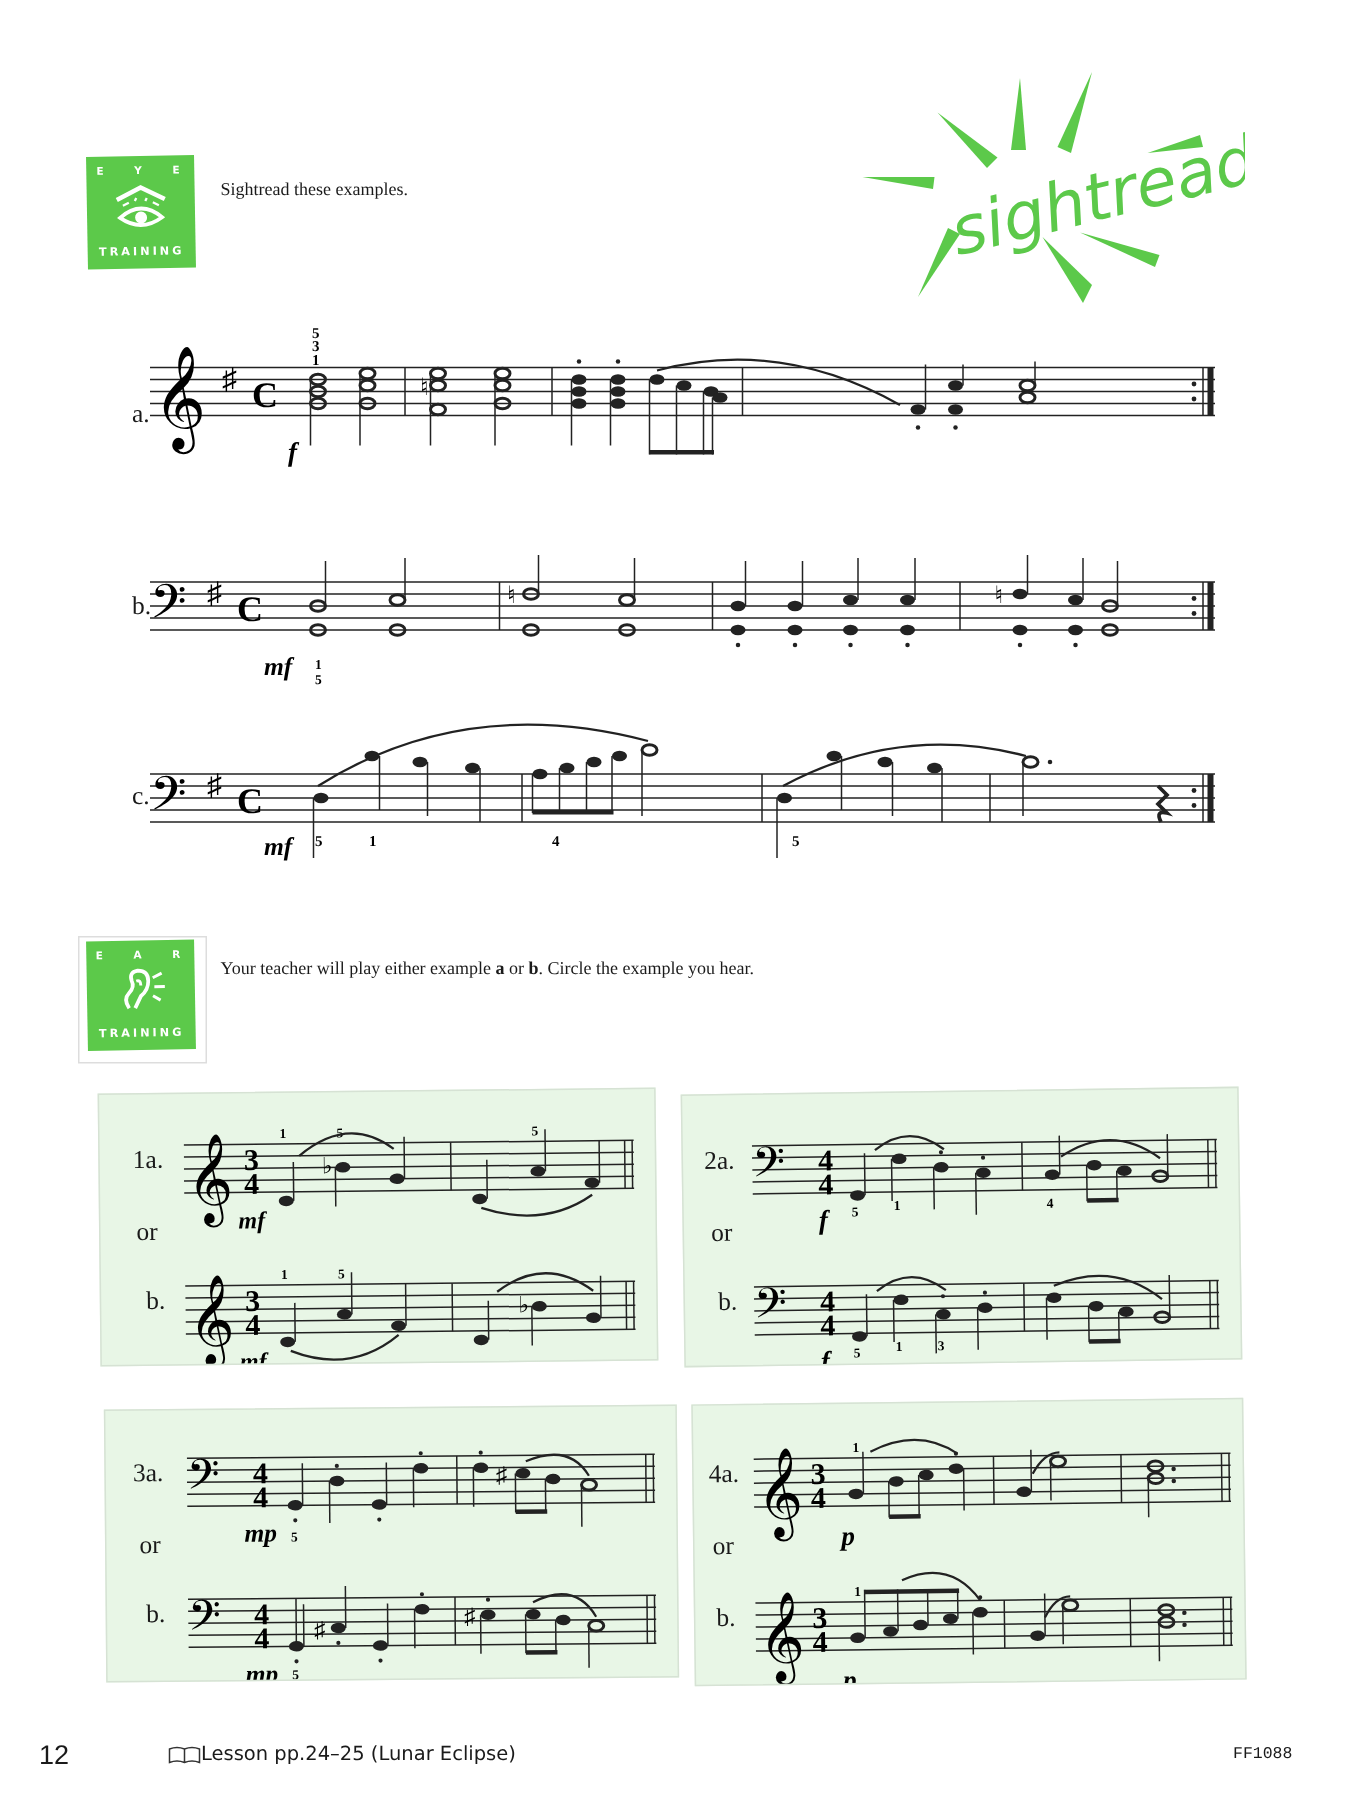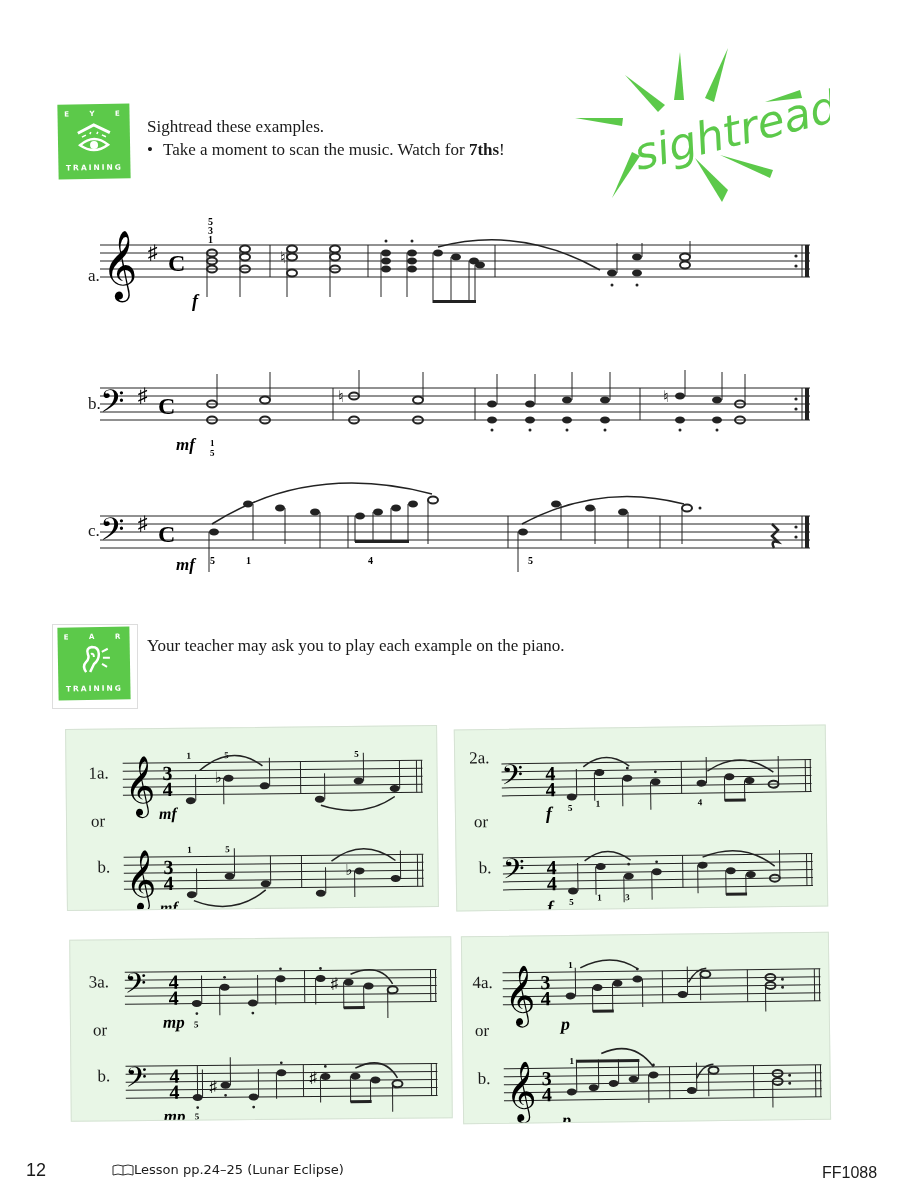--- a/index.html
+++ b/index.html
@@ -5,21 +5,21 @@
   html, body { margin:0; padding:0; }
   body { width:900px; height:1200px; background:#ffffff; position:relative; overflow:hidden;
          font-family:"Liberation Serif", serif; color:#1a1a1a; }
   .abs { position:absolute; }
   .badge { position:absolute; background:#5cc94a; color:#fff; font-family:"DejaVu Sans", sans-serif;
            font-weight:bold; text-align:center; }
   .badge .top { font-size:7px; letter-spacing:9px; padding-left:6px; margin-top:6px; }
   .badge .bot { font-size:7.5px; letter-spacing:2px; position:absolute; bottom:7px; left:0; right:0; }
   .badge svg { display:block; margin:3px auto 0; }
   .badge-frame { position:absolute; border:1px solid #ddd; }
-  .instr { position:absolute; font-size:17px; line-height:23px; }
+  .instr { position:absolute; font-size:12px; line-height:23px; }
   .instr .line { white-space:nowrap; }
   .bullet { display:inline-block; width:16px; }
   .label { position:absolute; font-size:17px; }
   .panel { position:absolute; background:#e8f6e6; border:1px solid #d6e2d4; }
   .footer { position:absolute; font-family:"DejaVu Sans", sans-serif; }
   svg text { font-family:"Liberation Serif", serif; }
 </style>
 </head>
 <body>
 
@@ -45,23 +45,20 @@
     <path d="M4,12 L20,4 L36,12" stroke="#fff" stroke-width="3" fill="none"></path>
     <path d="M8,16 L12,14 M16,13 L17,11 M23,13 L24,11 M28,14 L32,16" stroke="#fff" stroke-width="1.5"></path>
     <path d="M6,24 Q20,12 34,24 Q20,34 6,24 Z" stroke="#fff" stroke-width="2.5" fill="none"></path>
     <circle cx="20" cy="24" r="4" fill="#fff"></circle>
   </svg>
   <div class="bot">TRAINING</div>
 </div>
 
 <div class="instr" style="left:147px;top:115px;">
   <div class="line">Sightread these examples.</div>
-  <div class="line">
-    <span class="bullet">•</span><span>Take a moment to scan the music. Watch for </span><b>7ths</b><span>!</span>
-  </div>
 </div>
 
 <div class="label" style="left:88px;top:266px;">a.</div>
 <svg class="abs" style="left:100px;top:215px;" width="720" height="110" viewBox="0 0 720 110">
   <g stroke="#222" stroke-width="1">
     <line x1="0" y1="30" x2="710" y2="30"></line>
       <line x1="0" y1="38" x2="710" y2="38"></line>
     <line x1="0" y1="46" x2="710" y2="46"></line>
       <line x1="0" y1="54" x2="710" y2="54"></line>
     <line x1="0" y1="62" x2="710" y2="62"></line>
@@ -276,21 +273,23 @@
   <div class="top">E A R</div>
   <svg width="40" height="32" viewBox="0 0 40 32">
     <path d="M12,28 Q8,22 12,18 Q16,14 14,10 Q12,4 18,3 Q25,3 25,10 Q25,16 20,20 Q18,24 16,28" stroke="#fff" stroke-width="2.5" fill="none"></path>
     <path d="M17,10 Q20,9 20,13" stroke="#fff" stroke-width="2" fill="none"></path>
     <path d="M28,8 L34,5 M29,14 L36,14 M28,20 L33,23" stroke="#fff" stroke-width="2"></path>
   </svg>
   <div class="bot">TRAINING</div>
 </div>
 
 <div class="instr" style="left:147px;top:634px;">
-  <div class="line">Your teacher may ask you to play each example on the piano.</div>
+  <div class="line">
+    <span>Your teacher will play either example </span><b>a</b><span> or </span><b>b</b><span>. Circle the example you hear.</span>
+  </div>
 </div>
 
 <div class="panel" style="left:66px;top:727px;width:370px;height:180px;transform:rotate(-0.6deg);">
   <div class="label" style="left:22px;top:34px;">1a.</div>
   <div class="label" style="left:24px;top:82px;">or</div>
   <div class="label" style="left:30px;top:128px;">b.</div>
   <svg class="abs" style="left:56px;top:10px;" width="310" height="170" viewBox="0 0 310 170">
     <g stroke="#222" stroke-width="1">
       <line x1="0" y1="24" x2="300" y2="24"></line>
         <line x1="0" y1="32" x2="300" y2="32"></line>
@@ -355,21 +354,21 @@
     <g stroke="#222" stroke-width="1.5" fill="none">
       <path d="M77,32 Q110,5 140,28"></path>
         <path d="M198,68 Q240,82 272,60"></path>
       <path d="M70,162 Q110,178 142,152"></path>
         <path d="M208,124 Q240,100 272,124"></path>
     </g>
   </svg>
 </div>
 
 <div class="panel" style="left:455px;top:727px;width:370px;height:180px;transform:rotate(-0.8deg);">
-  <div class="label" style="left:14px;top:18px;text-align:center;">2a.</div>
+  <div class="label" style="left:14px;top:34px;text-align:center;">2a.</div>
   <div class="label" style="left:18px;top:82px;">or</div>
   <div class="label" style="left:22px;top:128px;">b.</div>
   <svg class="abs" style="left:46px;top:10px;" width="320" height="170" viewBox="0 0 320 170">
     <g stroke="#222" stroke-width="1">
       <line x1="0" y1="24" x2="310" y2="24"></line>
         <line x1="0" y1="32" x2="310" y2="32"></line>
         <line x1="0" y1="40" x2="310" y2="40"></line>
         <line x1="0" y1="48" x2="310" y2="48"></line>
         <line x1="0" y1="56" x2="310" y2="56"></line>
       <line x1="180" y1="24" x2="180" y2="56"></line>
@@ -635,13 +634,13 @@
   </svg>
 </div>
 
 <div class="footer" style="left:26px;top:1160px;font-family:Liberation Sans, sans-serif;font-size:18px;">12</div>
 <div class="footer" style="left:76px;top:1162px;font-size:13px;display:flex;align-items:center;padding-left:36px;">
   <svg width="22" height="14" viewBox="0 0 22 14">
     <path d="M1,3 Q6,1 11,3 Q16,1 21,3 L21,12 Q16,10 11,12 Q6,10 1,12 Z M11,3 L11,12" stroke="#333" stroke-width="1" fill="none"></path>
   </svg>
   <span>Lesson pp.24–25 (Lunar Eclipse)</span>
 </div>
-<div class="footer" style="left:822px;top:1164px;font-family:Liberation Sans, sans-serif;font-size:16px;">FF1088</div>
+<div class="footer" style="left:822px;top:1164px;font-family:Liberation Mono, monospace;font-size:11px;">FF1088</div>
 
 </body></html>

